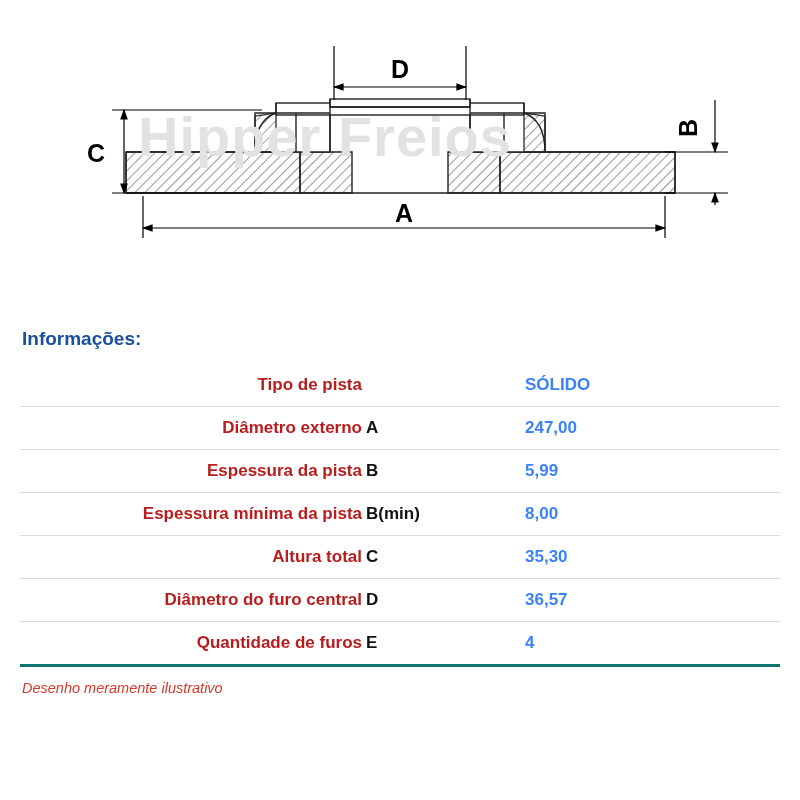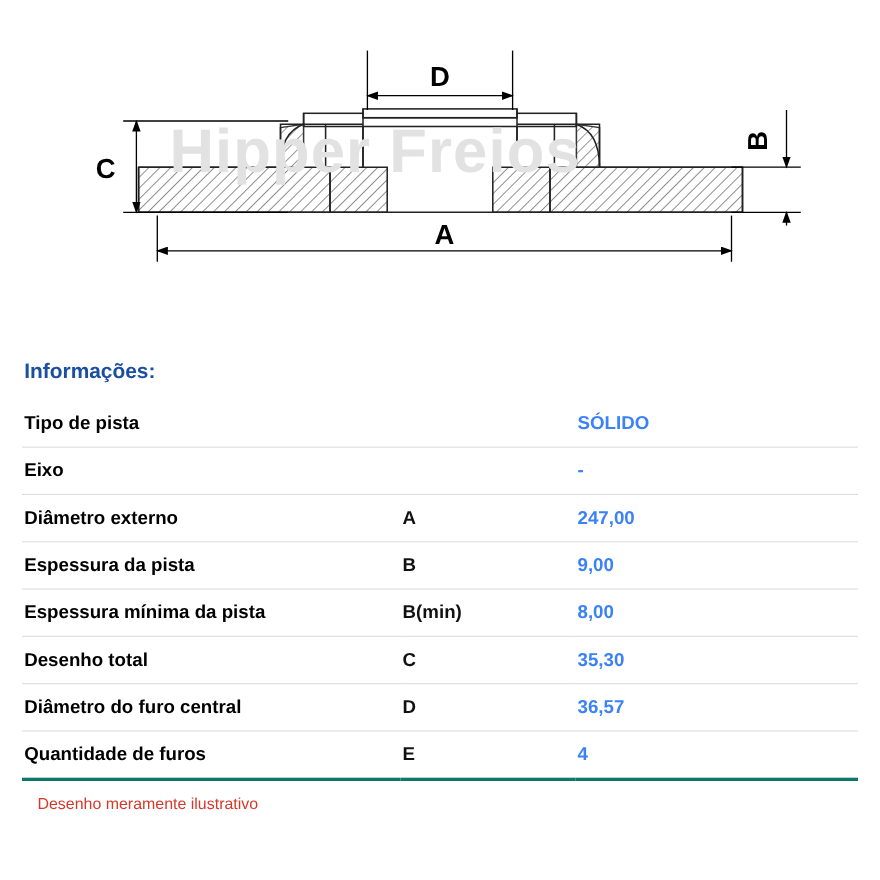--- a/index.html
+++ b/index.html
@@ -21,21 +21,21 @@
     position: relative;
     width: 800px;
     height: 300px;
   }
   .drawing-area svg {
     display: block;
   }
   .watermark {
     position: absolute;
     top: 104px;
-    left: 154px;
+    left: 138px;
     font-family: "Liberation Sans", sans-serif;
     font-size: 56px;
     font-weight: bold;
     color: #e2e2e2;
     letter-spacing: 1px;
     user-select: none;
     white-space: nowrap;
   }
   .dim-label {
     font-family: "Liberation Sans", sans-serif;
@@ -65,34 +65,36 @@
     padding: 11px 2px 11px 2px;
     border-bottom: 1px solid #dcdcdc;
     vertical-align: middle;
   }
   table.spec tr:last-child td {
     border-bottom: 3px solid #0f766e;
   }
   td.c-name {
     width: 340px;
     font-weight: bold;
-    color: #000000;
+    color: #b91c1c;
+    text-align: right;
   }
   td.c-code {
     width: 155px;
     font-weight: bold;
     color: #111111;
   }
   td.c-value {
     font-weight: bold;
     color: #3b82f6;
   }
   .footnote {
-    margin: 13px 0 0 14px;
+    margin: 13px 0 0 2px;
     font-size: 14.5px;
+    font-style: italic;
     color: #d33a2c;
   }
 </style>
 </head>
 <body>
 
 <div class="drawing-area">
 
   <div class="watermark">Hipper Freios</div>
 
@@ -185,41 +187,36 @@
   <div class="info-title">Informações:</div>
 
   <table class="spec">
     <tbody>
       <tr>
         <td class="c-name">Tipo de pista</td>
         <td class="c-code"></td>
         <td class="c-value">SÓLIDO</td>
       </tr>
       <tr>
-        <td class="c-name">Eixo</td>
-        <td class="c-code"></td>
-        <td class="c-value">-</td>
-      </tr>
-      <tr>
         <td class="c-name">Diâmetro externo</td>
         <td class="c-code">A</td>
         <td class="c-value">247,00</td>
       </tr>
       <tr>
         <td class="c-name">Espessura da pista</td>
         <td class="c-code">B</td>
-        <td class="c-value">9,00</td>
+        <td class="c-value">5,99</td>
       </tr>
       <tr>
         <td class="c-name">Espessura mínima da pista</td>
         <td class="c-code">B(min)</td>
         <td class="c-value">8,00</td>
       </tr>
       <tr>
-        <td class="c-name">Desenho total</td>
+        <td class="c-name">Altura total</td>
         <td class="c-code">C</td>
         <td class="c-value">35,30</td>
       </tr>
       <tr>
         <td class="c-name">Diâmetro do furo central</td>
         <td class="c-code">D</td>
         <td class="c-value">36,57</td>
       </tr>
       <tr>
         <td class="c-name">Quantidade de furos</td>

